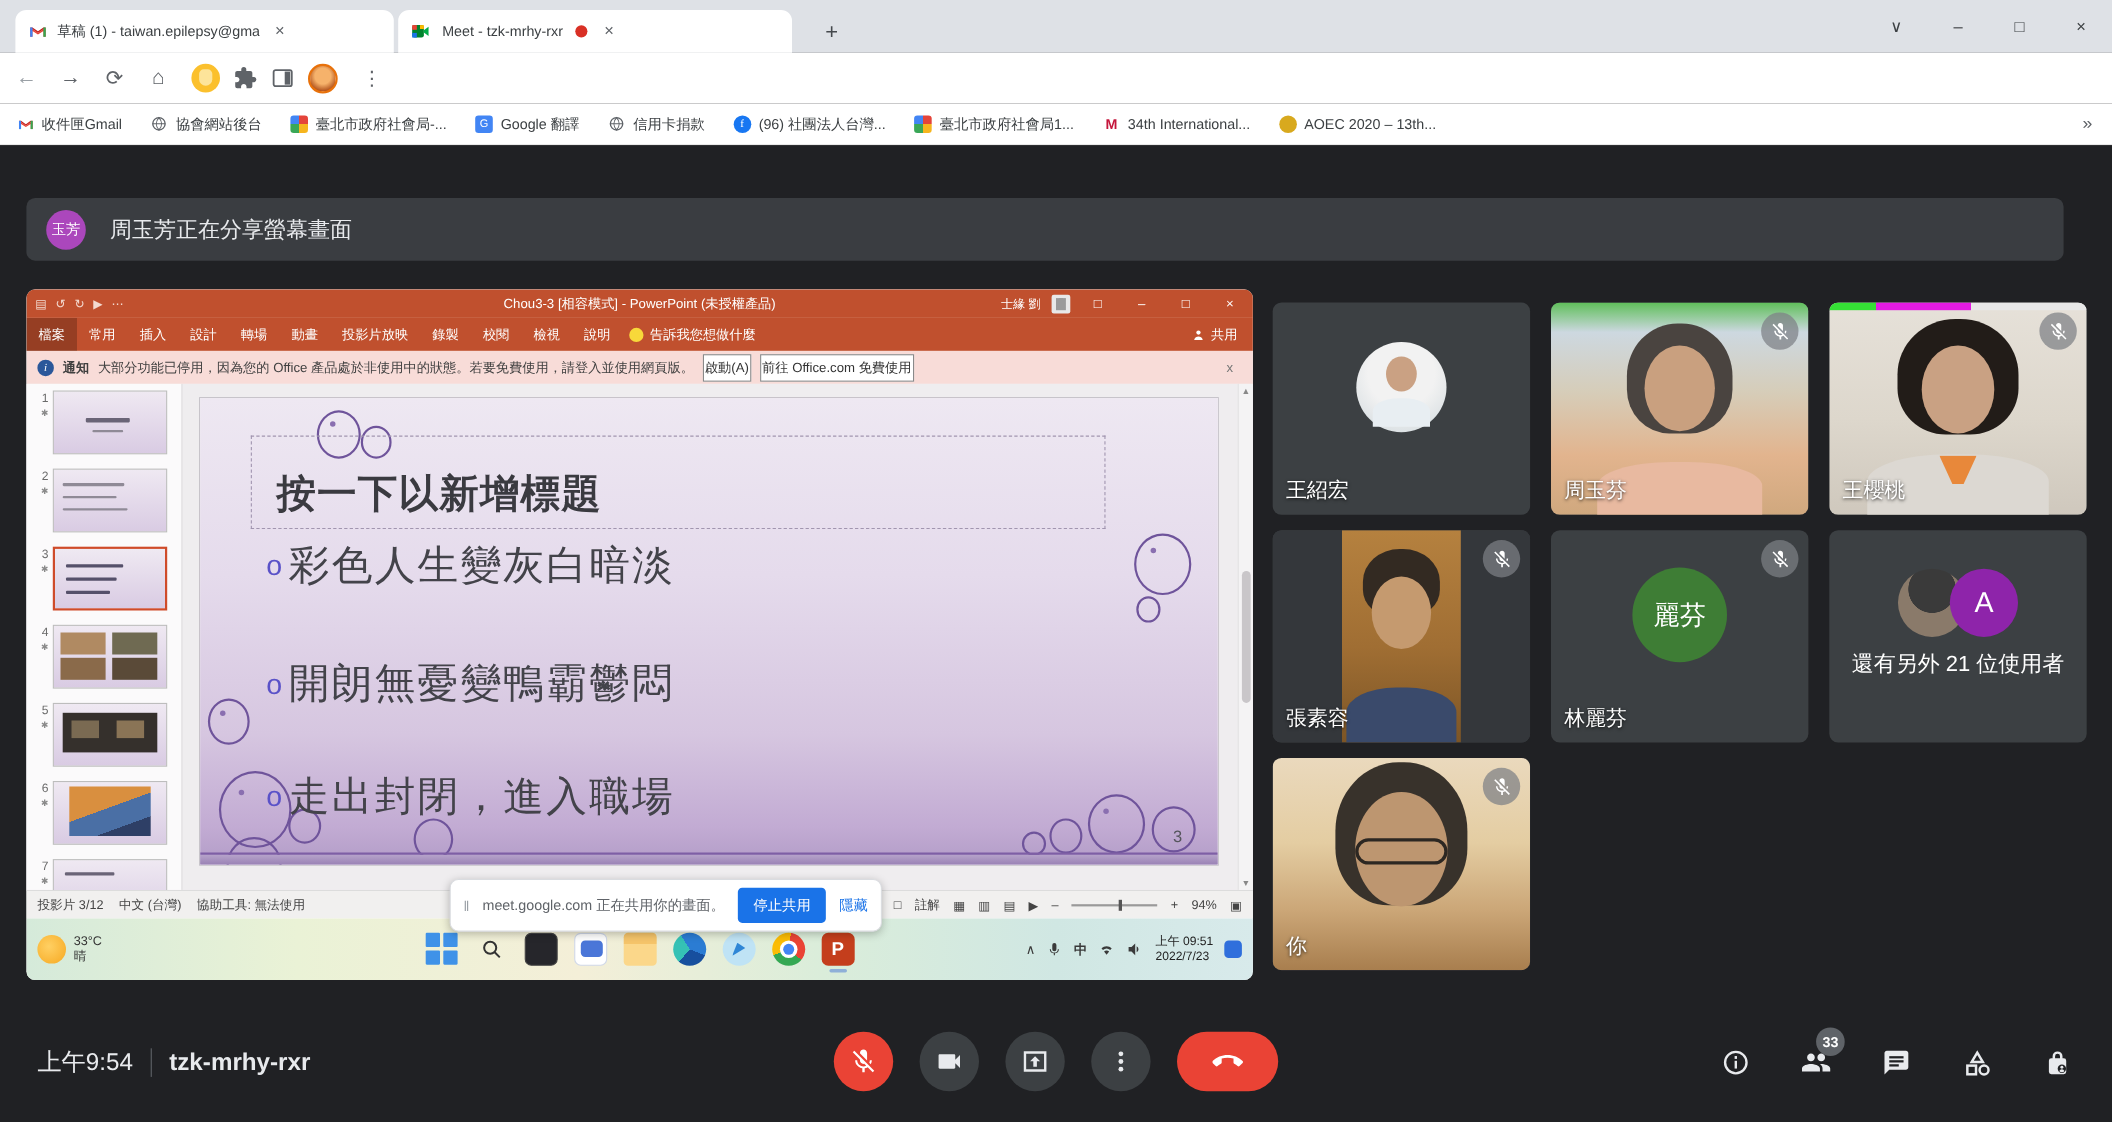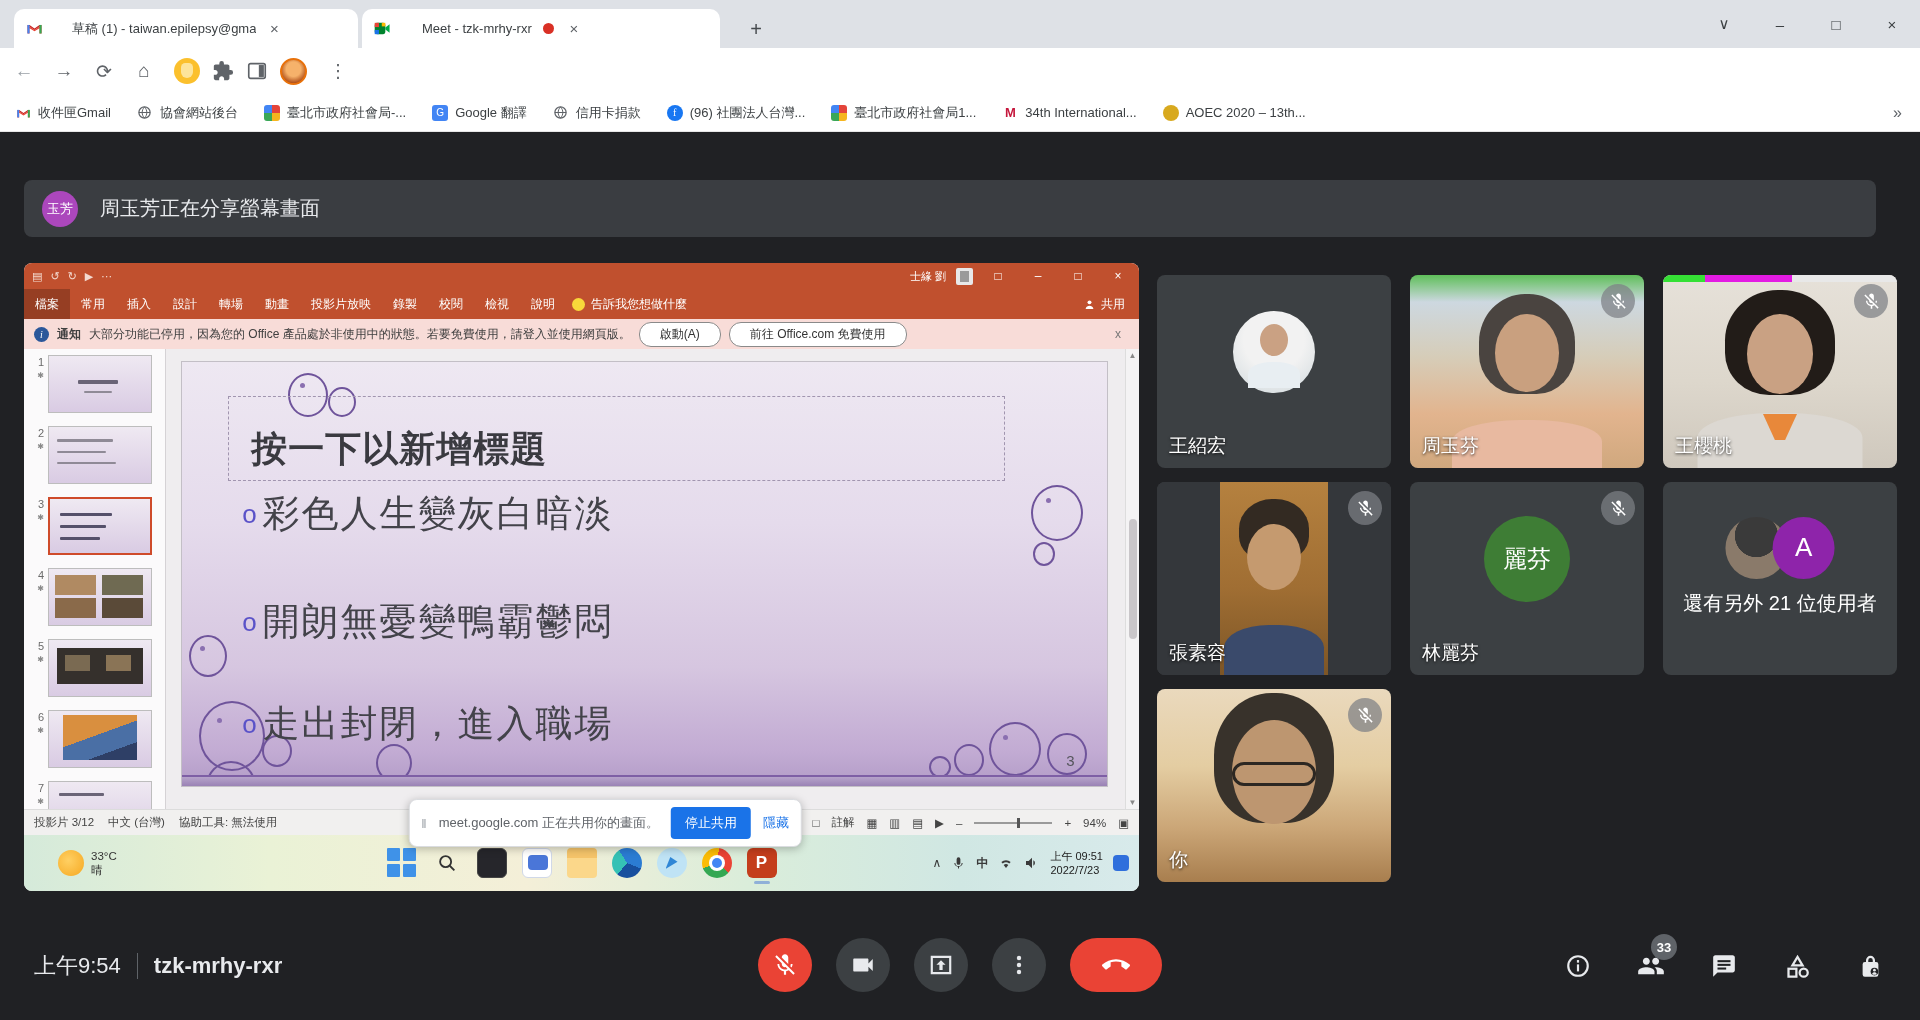--- a/index.html
+++ b/index.html
@@ -3,21 +3,21 @@
 <meta charset="utf-8">
 <style>
   *{margin:0;padding:0;box-sizing:border-box;}
   html,body{width:1920px;height:1020px;overflow:hidden;}
   body{font-family:"Liberation Sans","DejaVu Sans",sans-serif;background:#202124;position:relative;}
   svg.ic{display:block;}
 
   
   .tabstrip{position:absolute;left:0;top:0;width:1920px;height:48px;background:#dee1e6;}
   .tab{position:absolute;top:9px;height:39px;background:#fff;border-radius:10px 10px 0 0;display:flex;align-items:center;padding:0 12px;gap:9px;}
-  .tab .ttl{font-size:13px;color:#3c4043;white-space:nowrap;overflow:hidden;max-width:250px;margin-left:20px;}
+  .tab .ttl{font-size:13px;color:#3c4043;white-space:nowrap;overflow:hidden;max-width:250px;}
   .tab .x{color:#5f6368;font-size:15px;width:18px;height:18px;border-radius:50%;display:flex;align-items:center;justify-content:center;}
   .recdot{width:11px;height:11px;border-radius:50%;background:#d93025;}
   .newtab{position:absolute;left:742px;top:15px;width:28px;height:28px;border-radius:50%;color:#45494d;font-size:20px;display:flex;align-items:center;justify-content:center;}
   .wbtns{position:absolute;right:0;top:0;height:48px;display:flex;align-items:center;color:#3c4043;}
   .wbtn{width:56px;height:48px;display:flex;align-items:center;justify-content:center;font-size:15px;}
   .toolbar{position:absolute;left:0;top:48px;width:1920px;height:46px;background:#fff;display:flex;align-items:center;}
   .navbtn{width:32px;height:32px;margin-left:8px;display:flex;align-items:center;justify-content:center;font-size:19px;color:#5f6368;border-radius:50%;}
   .omni{margin-left:10px;width:1474px;height:34px;background:#f1f3f4;border-radius:17px;display:flex;align-items:center;padding:0 10px 0 14px;gap:10px;}
   .omni .url{font-size:15px;color:#202124;flex:1;}
   .oic{width:22px;height:22px;display:flex;align-items:center;justify-content:center;color:#5f6368;}
@@ -47,21 +47,21 @@
   .acctbox{width:17px;height:17px;background:#e8e8e8;border-radius:2px;position:relative;}
   .acctbox:after{content:"";position:absolute;left:4px;top:3px;width:9px;height:11px;background:radial-gradient(circle at 50% 28%,#9a9a9a 0 3px,transparent 3.5px),radial-gradient(ellipse at 50% 90%,#9a9a9a 0 6px,transparent 7px);}
   .ribbon{height:30px;background:#c0502e;display:flex;align-items:center;color:#fff;font-size:12px;}
   .rtab{padding:0 11px;height:100%;display:flex;align-items:center;white-space:nowrap;}
   .rtab.file{background:rgba(0,0,0,.22);}
   .tellme{display:flex;align-items:center;gap:6px;margin-left:6px;white-space:nowrap;}
   .bulb{width:13px;height:13px;border-radius:50%;background:#f8d83a;flex:none;}
   .ribbon .share-r{margin-left:auto;display:flex;align-items:center;gap:5px;padding-right:14px;}
   .notice{height:30px;background:#f8dcd8;display:flex;align-items:center;font-size:12px;color:#404040;gap:8px;padding:0 10px;}
   .ninfo{width:15px;height:15px;border-radius:50%;background:#2b579a;color:#fff;font-size:10px;display:flex;align-items:center;justify-content:center;flex:none;font-style:italic;font-family:"Liberation Serif",serif;}
-  .nbtn{background:#fff;border:1px solid #8a8a8a;border-radius:12px;padding:3px 20px;font-size:12px;color:#333;white-space:nowrap;}
+  .nbtn{background:#fff;border:1px solid #8a8a8a;border-radius:0;padding:3px 1px;font-size:12px;color:#333;white-space:nowrap;}
   .notice .nx{margin-left:auto;color:#777;padding-right:8px;}
   .ppt-body{height:460px;display:flex;background:#eeecee;}
   .thumbs{width:142px;background:#fbfafb;border-right:1px solid #d5d2d5;overflow:hidden;padding-top:6px;}
   .trow{display:flex;margin:0 0 13px 4px;gap:4px;}
   .tnumcol{width:16px;text-align:right;font-size:11px;color:#6a6a6a;display:flex;flex-direction:column;align-items:flex-end;gap:3px;padding-top:1px;}
   .tstar{font-size:8px;color:#8a8a8a;}
   .thumb{width:104px;height:58px;border:1px solid #bdbdbd;background:linear-gradient(180deg,#efe9f2,#d9cbe3);position:relative;overflow:hidden;}
   .thumb.sel{border:2px solid #cf4b2a;}
   .tl{position:absolute;background:#8f8a96;height:3px;border-radius:1px;}
   .photo{position:absolute;}
@@ -75,21 +75,21 @@
   .brow{position:absolute;left:6.5%;display:flex;align-items:center;gap:6px;}
   .brow .mk{font-size:26px;color:#5a52c8;}
   .brow .bt{font-size:37px;color:#43434a;letter-spacing:2px;}
   .pagenum{position:absolute;right:3.5%;bottom:4%;font-size:15px;color:#55555c;}
   .scroll{width:14px;background:#f4f3f4;border-left:1px solid #ddd;display:flex;flex-direction:column;align-items:center;justify-content:space-between;padding:2px 0;color:#888;font-size:8px;}
   .sthumb{width:8px;height:120px;background:#c9c6c9;border-radius:4px;}
   .ppt-status{height:26px;background:#f1f0ef;border-top:1px solid #dcdcdc;display:flex;align-items:center;font-size:11.5px;color:#444;gap:14px;padding:0 10px;}
   .ppt-status .rgt{margin-left:auto;display:flex;align-items:center;gap:12px;}
   .zline{width:78px;height:2px;background:#9a9a9a;position:relative;}
   .zline i{position:absolute;left:55%;top:-4px;width:3px;height:10px;background:#555;}
-  .taskbar{height:56px;background:linear-gradient(90deg,#d5eada 0%,#eaf2d6 22%,#f4efd8 45%,#daedda 65%,#d0e7e3 84%,#d8eaeb 100%);position:relative;display:flex;align-items:center;padding-left:24px;}
+  .taskbar{height:56px;background:linear-gradient(90deg,#d5eada 0%,#eaf2d6 22%,#f4efd8 45%,#daedda 65%,#d0e7e3 84%,#d8eaeb 100%);position:relative;display:flex;align-items:center;}
   .weather{display:flex;align-items:center;gap:7px;margin-left:10px;}
   .sun{width:26px;height:26px;border-radius:50%;background:radial-gradient(circle at 40% 40%,#ffd063,#f6a821);}
   .wtxt{font-size:11.5px;color:#333;line-height:1.25;}
   .tk-center{position:absolute;left:50%;transform:translateX(-50%);display:flex;align-items:center;gap:15px;height:100%;}
   .tkic{width:30px;height:30px;border-radius:6px;position:relative;flex:none;}
   .startgrid{width:30px;height:30px;display:grid;grid-template-columns:13px 13px;grid-template-rows:13px 13px;gap:3px;padding:0;}
   .startgrid i{background:#3f92e8;border-radius:1px;}
   .tk-dark{background:#26262b;border:1px solid #444;}
   .tk-chat{background:#fff;border:1px solid #d0d8e8;}
   .tk-chat:after{content:"";position:absolute;left:5px;top:6px;width:20px;height:15px;background:#4a76d8;border-radius:4px;}
@@ -349,20 +349,21 @@
   <div class="share">
 
     <div class="ppt-title">
       <div class="qat">
         <span>▤</span>
         <span>↺</span>
         <span>↻</span>
         <span>▶</span>
         <span>⋯</span>
       </div>
+      <div class="cap">Chou3-3 [相容模式] - PowerPoint (未授權產品)</div>
       <div class="rt">
         <span>士緣 劉</span>
         <span class="acctbox"></span>
         <div class="ppt-wbtn">□</div>
         <div class="ppt-wbtn">–</div>
         <div class="ppt-wbtn">□</div>
         <div class="ppt-wbtn">×</div>
       </div>
     </div>
 

